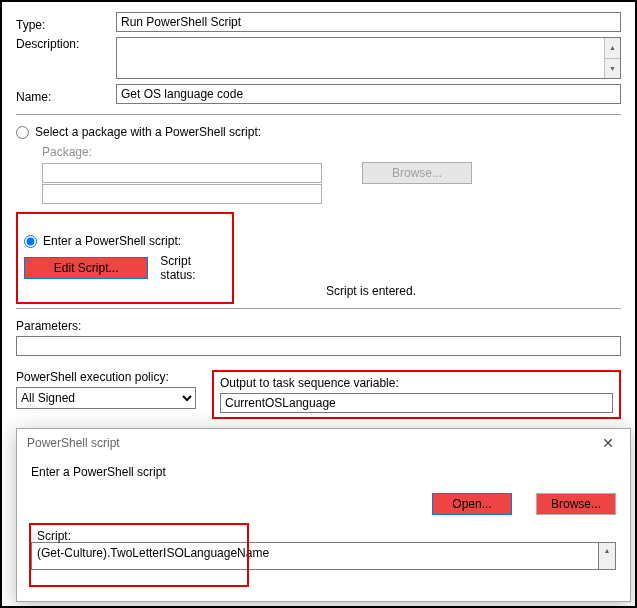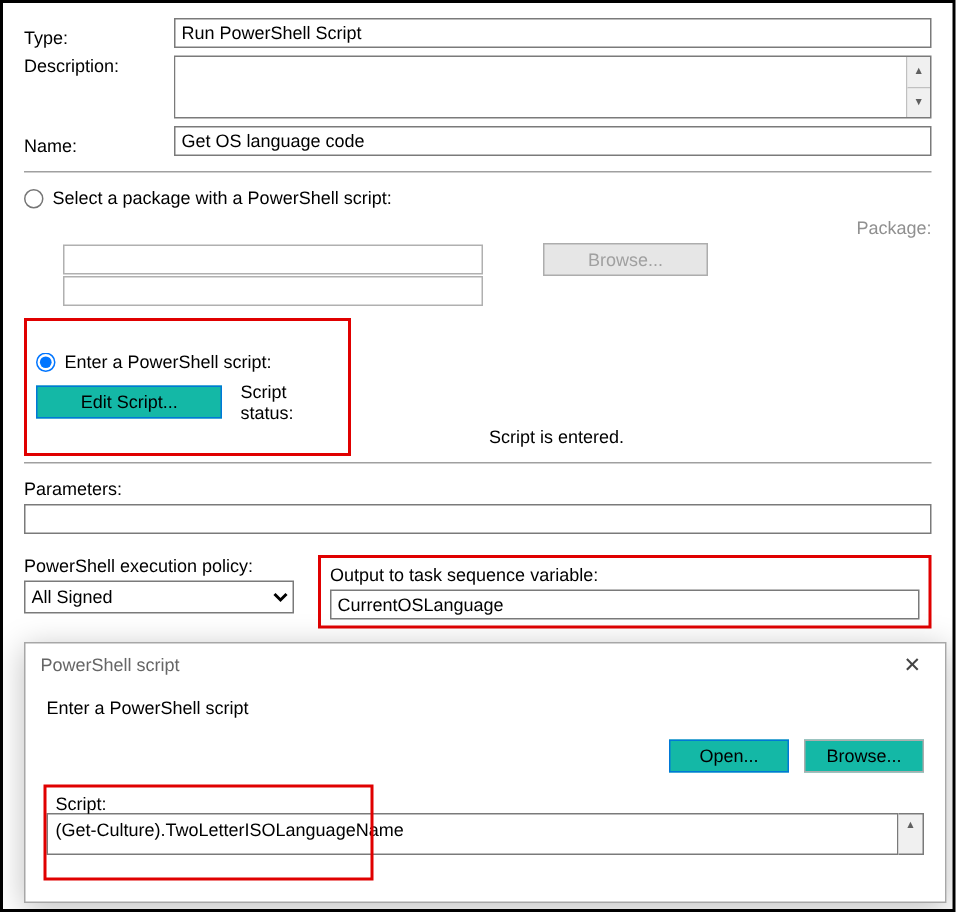--- a/index.html
+++ b/index.html
@@ -89,32 +89,31 @@
 }
 .radio-row input[type="radio"] { margin-right: 6px; }
 .sub-group {
   padding-left: 26px;
   margin-bottom: 8px;
 }
 .sub-group label {
   display: block;
   color: #909090;
   margin-bottom: 3px;
-  text-align: right;
 }
 .sub-group input.disabled {
   width: 280px;
   height: 20px;
   border: 1px solid #b0b0b0;
   background: #fff;
   padding: 0 4px;
 }
 .btn {
   height: 22px;
-  background: #14b8a6;
+  background: #ef4444;
   border: 1px solid #adadad;
   font-family: inherit;
   font-size: 12px;
   padding: 0 10px;
   cursor: pointer;
   text-align: center;
 }
 .btn.disabled {
   color: #a0a0a0;
   background: #e6e6e6;
@@ -237,21 +236,21 @@
 }
 .modal-body {
   padding: 8px 14px;
   flex: 1;
   display: flex;
   flex-direction: column;
 }
 .modal-btn-row {
   display: flex;
   justify-content: flex-end;
-  gap: 10px;
+  gap: 24px;
   margin: 14px 0 10px 0;
 }
 .modal-btn-row .btn { width: 80px; }
 .script-hl {
   border: 2px solid #e00000;
   padding: 4px 6px;
   width: 220px;
 }
 .script-hl label { display:block; margin-bottom:3px; }
 .script-area {

